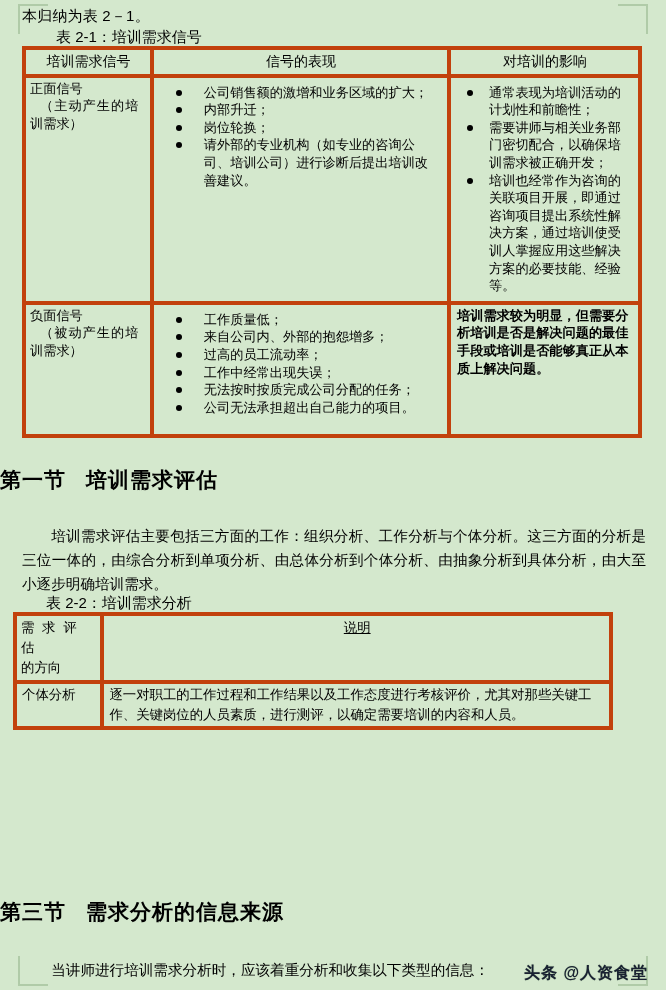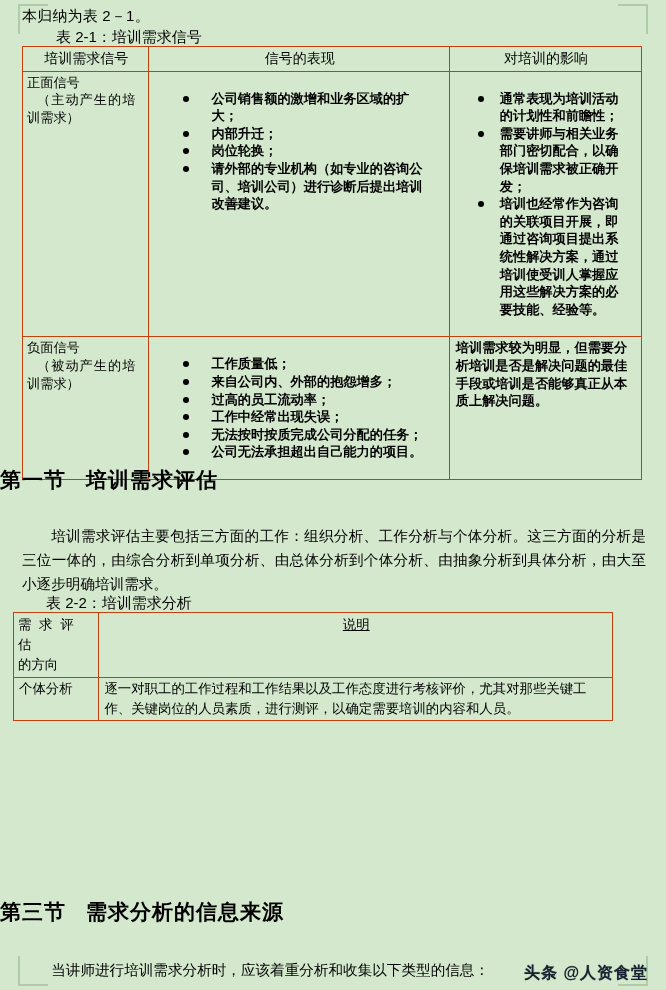--- a/index.html
+++ b/index.html
@@ -50,21 +50,21 @@
   #cap1 { left: 56px; top: 28px; }
   #cap2 { left: 46px; top: 594px; }
 
   table {
     position: absolute;
     border-collapse: collapse;
     font-size: 13.2px;
     line-height: 17.6px;
   }
   table td, table th {
-    border: 1px solid #c2410c;
+    border: 4px solid #c2410c;
     vertical-align: top;
     padding: 2px 3px 2px 4px;
     font-weight: normal;
     text-align: left;
   }
   
   #table1 {
     left: 22px;
     top: 46px;
     width: 620px;
@@ -75,23 +75,22 @@
   #table1 .c3 { width: 185px; }
   #table1 .r1 .c1, #table1 .r1 .c2, #table1 .r1 .c3 { height: 210px; }
   #table1 .r2 .c1, #table1 .r2 .c2, #table1 .r2 .c3 { height: 125px; }
   .cat { padding-top: 2px; }
   .cat .l1 { display: block; }
   .cat .l2 { display: block; padding-left: 10px; letter-spacing: 1px; }
   .cat .l3 { display: block; }
 
   ul.bul {
     list-style: none;
-    margin: 16px;
+    margin: 4px;
     padding: 0;
-    font-weight: bold;
   }
   ul.bul li {
     position: relative;
     padding-left: 42px;
     margin: 0 0 0 0;
     text-indent: 0;
   }
   ul.bul li::before {
     content: "";
     position: absolute;

